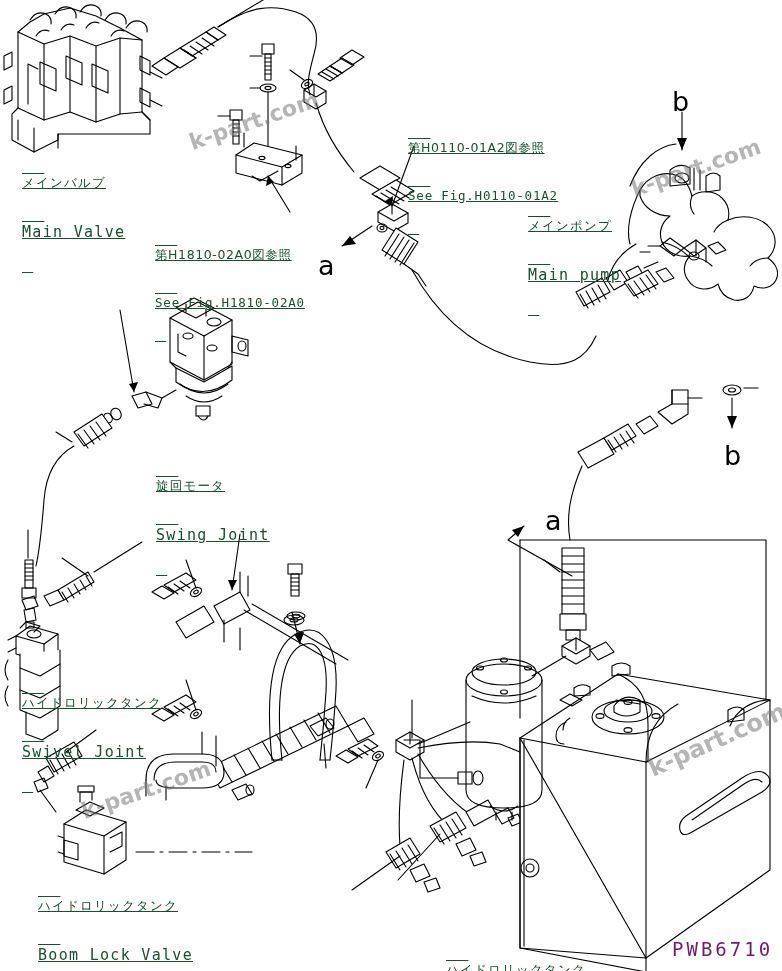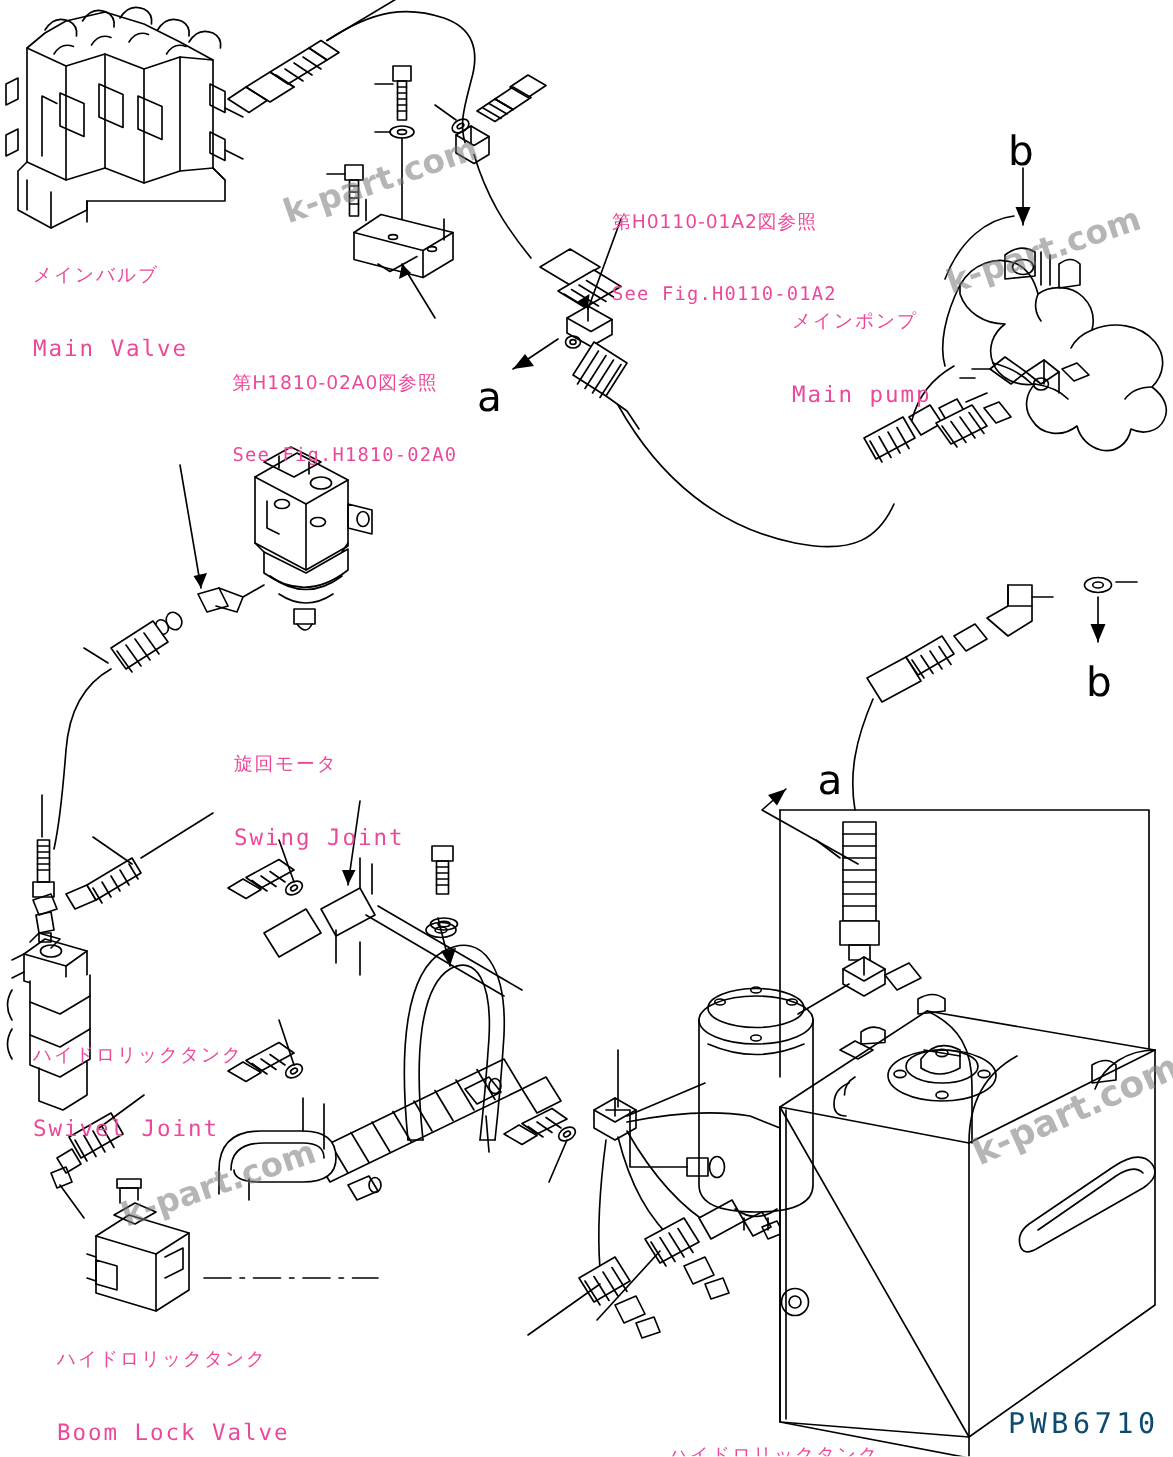--- a/index.html
+++ b/index.html
@@ -18,24 +18,25 @@
     overflow: hidden;
   }
   #artwork {
     position: absolute;
     left: 0; top: 0;
     width: 782px;
     height: 971px;
   }
   .lbl {
     position: absolute;
-    color: #ec4899;
+    color: #14532d;
     white-space: pre;
     line-height: 1.08;
     letter-spacing: 0.5px;
+    text-decoration: underline;
   }
   .lbl .jp {
     display: block;
     font-family: "DejaVu Sans", sans-serif;
     font-size: 12.5px;
     letter-spacing: 1.2px;
   }
   .lbl .en {
     display: block;
     font-family: "DejaVu Sans Mono", monospace;
@@ -50,21 +51,21 @@
     font-family: "DejaVu Sans", sans-serif;
     font-size: 27px;
     color: #000;
     line-height: 1;
   }
   .dwgno {
     position: absolute;
     font-family: "DejaVu Sans Mono", monospace;
     font-size: 19px;
     letter-spacing: 3px;
-    color: #0c4a6e;
+    color: #701a75;
   }
   .wm {
     position: absolute;
     font-family: "DejaVu Sans", sans-serif;
     font-weight: bold;
     color: rgba(120,120,120,0.55);
     -webkit-text-stroke: 0px;
     white-space: nowrap;
     pointer-events: none;
   }
@@ -543,26 +544,26 @@
     <span class="en">See Fig.H1810-02A0</span>
   </div>
 
   <div class="lbl ref" style="left:408px; top:106px;">
     <span class="jp">第H0110-01A2図参照</span>
     <span class="en">See Fig.H0110-01A2</span>
   </div>
 
 
 
-  <div class="lbl name-lbl" style="left:528px; top:172px; width:104px;">
+  <div class="lbl name-lbl" style="left:528px; top:184px; width:104px;">
     <span class="jp">メインポンプ</span>
     <span class="en">Main pump</span>
   </div>
 
-  <div class="lbl name-lbl" style="left:156px; top:467px; width:108px;">
+  <div class="lbl name-lbl" style="left:156px; top:444px; width:108px;">
     <span class="jp">旋回モータ</span>
     <span class="en">Swing Joint</span>
   </div>
 
   <div class="lbl name-lbl" style="left:22px; top:661px; width:134px;">
     <span class="jp">ハイドロリックタンク</span>
     <span class="en">Swivel Joint</span>
   </div>
 
   <div class="lbl name-lbl" style="left:38px; top:864px; width:148px;">

